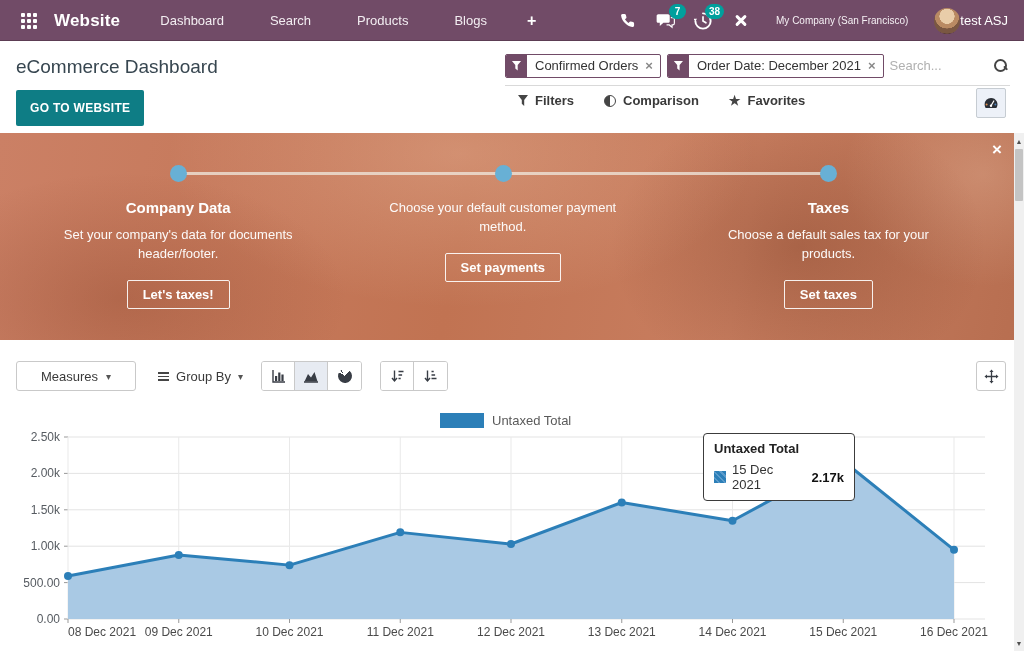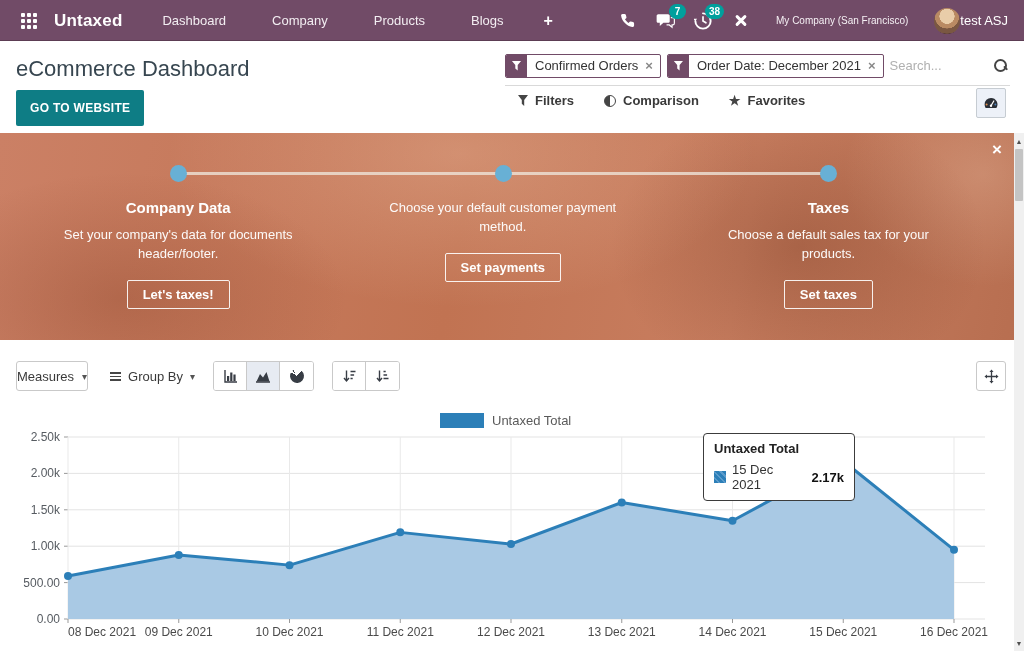--- a/index.html
+++ b/index.html
@@ -28,21 +28,21 @@
   .tools-x::before { transform:rotate(45deg); }
   .tools-x::after { transform:rotate(-45deg); }
   .company-name { font-size:10px; color:#f5f0f4; margin:0 22px 0 14px; cursor:pointer; }
   .user-zone { display:flex; align-items:center; gap:0; cursor:pointer; padding-right:4px; }
   .avatar { width:26px; height:26px; border-radius:50%;
     background: radial-gradient(circle at 50% 32%, #e9cda9 0 34%, #b98a63 35% 55%, #7a5742 56% 78%, #55392c 79% 100%); }
   .user-name { font-size:13px; color:#fff; }
 
   
   .cpanel { position:absolute; top:41px; left:0; right:0; height:92px; background:#fff; z-index:20; }
-  .page-title { position:absolute; left:16px; top:15px; font-size:22px; color:#374650; font-weight:normal; }
+  .page-title { position:absolute; left:16px; top:15px; font-size:19px; color:#374650; font-weight:normal; }
   .searchbar { position:absolute; left:505px; right:14px; top:11px; height:34px; border-bottom:1px solid #d9d9d9;
                display:flex; align-items:center; gap:6px; padding-bottom:6px; }
   .facet { display:flex; align-items:stretch; border:1px solid #714B67; border-radius:2px; height:24px; overflow:hidden; background:#fff; cursor:pointer; }
   .facet-icon-box { background:#714B67; width:21px; display:flex; align-items:center; justify-content:center; }
   .funnel-white { width:10px; height:10px; background:#fff;
     clip-path:polygon(0 0,100% 0,62% 46%,62% 100%,38% 80%,38% 46%); }
   .facet-label { font-size:13px; color:#333; display:flex; align-items:center; padding:0 6px 0 8px; white-space:nowrap; }
   .facet-close { font-size:13px; color:#888; display:flex; align-items:center; padding:0 7px 0 1px; font-weight:bold; cursor:pointer; }
   .search-input { flex:1; border:none; outline:none; font-size:13px; color:#333; min-width:60px; background:transparent; }
   .search-input::placeholder { color:#b0b0b0; }
@@ -78,21 +78,21 @@
   .step-1 { left:17.4%; } .step-2 { left:49.1%; } .step-3 { left:80.9%; }
   .step-title { font-size:15px; font-weight:bold; margin-bottom:10px; }
   .step-desc { font-size:13px; line-height:1.45; color:rgba(255,255,255,.96); margin:0 auto; max-width:240px; }
   .step-btn { margin-top:16px; background:transparent; border:1px solid rgba(255,255,255,.9); color:#fff;
               font-size:13px; font-weight:bold; padding:6px 15px; border-radius:2px; cursor:pointer;
               font-family:"Liberation Sans", sans-serif; }
 
   
   .chart-toolbar { position:absolute; top:361px; left:16px; right:16px; height:30px; display:flex; align-items:center; }
   .measures-btn { height:30px; border:1px solid #c9c9c9; background:#fff; border-radius:3px; font-size:13px; color:#3a3a3a;
-                  padding:0 0; display:flex; align-items:center; gap:8px; cursor:pointer; font-family:"Liberation Sans", sans-serif; }
+                  padding:0 24px; display:flex; align-items:center; gap:8px; cursor:pointer; font-family:"Liberation Sans", sans-serif; }
   .caret { font-size:10px; color:#555; }
   .groupby-btn { height:30px; border:none; background:transparent; font-size:13px; color:#3a3a3a; margin-left:22px;
                  display:flex; align-items:center; gap:7px; cursor:pointer; font-family:"Liberation Sans", sans-serif; }
   .burger { width:11px; height:9px; background:repeating-linear-gradient(#454545 0 1.6px, transparent 1.6px 3.6px); }
   .btn-group { display:flex; margin-left:18px; border:1px solid #c9c9c9; border-radius:3px; overflow:hidden; }
   .icon-btn { width:33px; height:28px; background:#fff; border:none; border-right:1px solid #c9c9c9;
               display:flex; align-items:center; justify-content:center; cursor:pointer; }
   .icon-btn:last-child { border-right:none; }
   .icon-btn.active { background:#e7ebf2; }
   .pie-shape { width:14px; height:14px; border-radius:50%;
@@ -127,23 +127,23 @@
 </head>
 <body>
 
 <div class="screen">
 
   <nav class="navbar">
     <div class="nav-left">
       <div class="apps-btn">
         <span class="grid-dots"></span>
       </div>
-      <span class="brand">Untaxed</span>
+      <span class="brand">Website</span>
       <span class="nav-menu">Dashboard</span>
-      <span class="nav-menu">Company</span>
+      <span class="nav-menu">Search</span>
       <span class="nav-menu">Products</span>
       <span class="nav-menu">Blogs</span>
       <span class="nav-plus">+</span>
     </div>
     <div class="nav-right">
       <div class="sys-icon">
         <svg width="17" height="17" viewBox="0 0 16 16">
           <path d="M3.4 1.8c-.9 0-1.6.8-1.4 1.7.6 5 5.5 9.9 10.5 10.5.9.2 1.7-.5 1.7-1.4v-1.8c0-.6-.4-1.1-1-1.3l-2.1-.5c-.5-.1-1 .1-1.3.5l-.7.9C7.6 9.5 6.5 8.4 5.6 6.9l.9-.7c.4-.3.6-.8.5-1.3l-.5-2.1c-.2-.6-.7-1-1.3-1H3.4z" fill="#fff"></path>
         </svg>
       </div>

